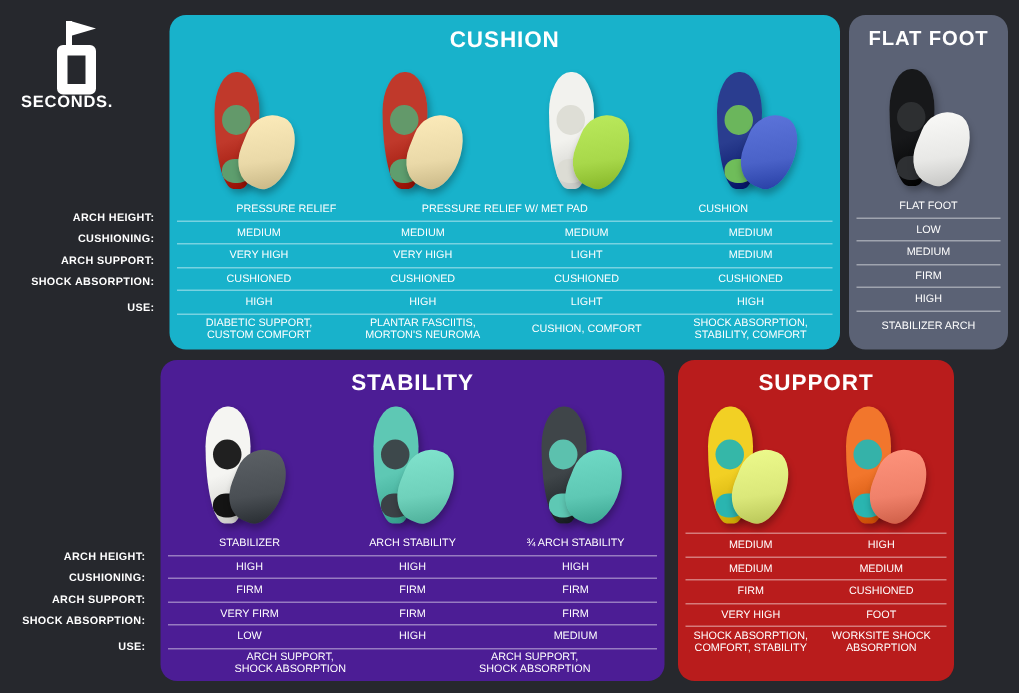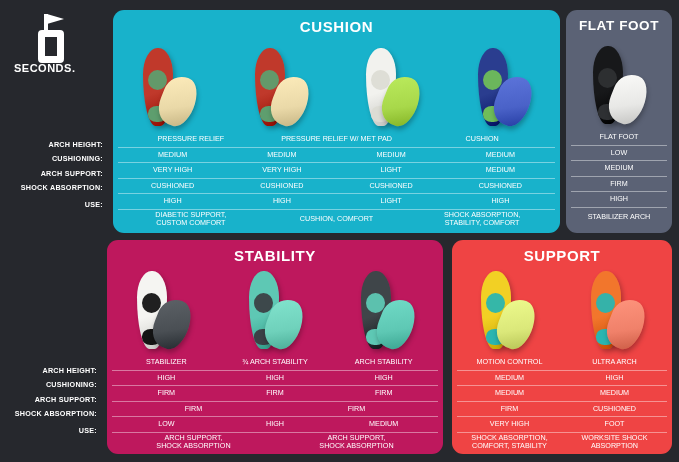--- a/index.html
+++ b/index.html
@@ -76,27 +76,27 @@
   #panel-cushion .spec .tcell { font-size: 7.2px; }
   #panel-cushion .spec .hdr .tcell { font-size: 7.2px; }
 
   
   #panel-flat { left: 566px; top: 10px; width: 106px; height: 223px; background: #5b6275; }
   #panel-flat .panel-title { font-size: 13.5px; margin-top: 8px; }
   #panel-flat .products { height: 95px; margin-top: 2px; }
   #panel-flat .spec .tcell { font-size: 7.2px; }
 
   
-  #panel-stability { left: 107px; top: 240px; width: 336px; height: 214px; background: #be185d; }
+  #panel-stability { left: 107px; top: 240px; width: 336px; height: 214px; background: #4c1d95; }
   #panel-stability .panel-title { font-size: 15px; margin-top: 7px; }
   #panel-stability .products { height: 89px; margin-top: 2px; }
   #panel-stability .spec .tcell { font-size: 7.2px; }
 
   
-  #panel-support { left: 452px; top: 240px; width: 220px; height: 214px; background: #ef4444; }
+  #panel-support { left: 452px; top: 240px; width: 184px; height: 214px; background: #b91c1c; }
   #panel-support .panel-title { font-size: 15px; margin-top: 7px; }
   #panel-support .products { height: 89px; margin-top: 2px; }
   #panel-support .spec .tcell { font-size: 7.2px; }
 
   
   .insole-pair { position: relative; width: 72px; height: 86px; }
   .insole {
     position: absolute; border-radius: 48% 48% 42% 42% / 34% 34% 66% 66%;
     box-shadow: 2px 3px 5px rgba(0,0,0,.28);
   }
@@ -214,20 +214,22 @@
         <div class="trow" style="height: 14.5px;">
           <div class="tcell" style="white-space: pre-line;">HIGH</div>
           <div class="tcell" style="white-space: pre-line;">HIGH</div>
           <div class="tcell" style="white-space: pre-line;">LIGHT</div>
           <div class="tcell" style="white-space: pre-line;">HIGH</div>
         </div>
         <div class="sep"></div>
         <div class="trow" style="height: 19px;">
           <div class="tcell" style="white-space: pre-line;">DIABETIC SUPPORT,
 CUSTOM COMFORT</div>
+          <div class="tcell" style="white-space: pre-line;">PLANTAR FASCIITIS,
+MORTON'S NEUROMA</div>
           <div class="tcell" style="white-space: pre-line;">CUSHION, COMFORT</div>
           <div class="tcell" style="white-space: pre-line;">SHOCK ABSORPTION,
 STABILITY, COMFORT</div>
         </div>
       </div>
   </div>
 
   <div class="panel" id="panel-flat">
     <div class="panel-title">FLAT FOOT</div>
     <div class="products">
@@ -295,37 +297,38 @@
               <div class="arch-pad" style="background: rgb(94, 200, 180); left: 5px; top: 22px; width: 19px; height: 20px;"></div>
               <div class="heel-pad" style="background: rgb(94, 200, 180); left: 5px; top: 58px; width: 19px; height: 16px;"></div>
             </div>
             <div class="insole ins-front" style="background: linear-gradient(150deg, rgb(114, 220, 200) 0%, rgb(94, 200, 180) 60%, rgb(53, 159, 139) 100%);"></div>
           </div>
         </div>
       </div>
     <div class="spec">
         <div class="trow hdr" style="height: 14.5px;">
           <div class="tcell">STABILIZER</div>
+          <div class="tcell">ARCH STABILITY</div>
           <div class="tcell">¾ ARCH STABILITY</div>
-          <div class="tcell">ARCH STABILITY</div>
-        </div>
-        <div class="sep"></div>
-        <div class="trow" style="height: 14.5px;">
-          <div class="tcell" style="white-space: pre-line;">HIGH</div>
-          <div class="tcell" style="white-space: pre-line;">HIGH</div>
-          <div class="tcell" style="white-space: pre-line;">HIGH</div>
-        </div>
-        <div class="sep"></div>
-        <div class="trow" style="height: 14.5px;">
-          <div class="tcell" style="white-space: pre-line;">FIRM</div>
-          <div class="tcell" style="white-space: pre-line;">FIRM</div>
-          <div class="tcell" style="white-space: pre-line;">FIRM</div>
-        </div>
-        <div class="sep"></div>
-        <div class="trow" style="height: 14.5px;">
+        </div>
+        <div class="sep"></div>
+        <div class="trow" style="height: 14.5px;">
+          <div class="tcell" style="white-space: pre-line;">HIGH</div>
+          <div class="tcell" style="white-space: pre-line;">HIGH</div>
+          <div class="tcell" style="white-space: pre-line;">HIGH</div>
+        </div>
+        <div class="sep"></div>
+        <div class="trow" style="height: 14.5px;">
+          <div class="tcell" style="white-space: pre-line;">FIRM</div>
+          <div class="tcell" style="white-space: pre-line;">FIRM</div>
+          <div class="tcell" style="white-space: pre-line;">FIRM</div>
+        </div>
+        <div class="sep"></div>
+        <div class="trow" style="height: 14.5px;">
+          <div class="tcell" style="white-space: pre-line;">VERY FIRM</div>
           <div class="tcell" style="white-space: pre-line;">FIRM</div>
           <div class="tcell" style="white-space: pre-line;">FIRM</div>
         </div>
         <div class="sep"></div>
         <div class="trow" style="height: 14.5px;">
           <div class="tcell" style="white-space: pre-line;">LOW</div>
           <div class="tcell" style="white-space: pre-line;">HIGH</div>
           <div class="tcell" style="white-space: pre-line;">MEDIUM</div>
         </div>
         <div class="sep"></div>
@@ -354,24 +357,20 @@
           <div class="insole-pair">
             <div class="insole ins-back" style="background: linear-gradient(160deg, rgb(242, 118, 44) 0%, rgb(242, 118, 44) 55%, rgb(196, 72, 0) 100%);">
               <div class="arch-pad" style="background: rgb(42, 181, 176); left: 5px; top: 22px; width: 19px; height: 20px;"></div>
               <div class="heel-pad" style="background: rgb(42, 181, 176); left: 5px; top: 58px; width: 19px; height: 16px;"></div>
             </div>
             <div class="insole ins-front" style="background: linear-gradient(150deg, rgb(255, 149, 126) 0%, rgb(240, 129, 106) 60%, rgb(199, 88, 65) 100%);"></div>
           </div>
         </div>
       </div>
     <div class="spec">
-        <div class="trow hdr" style="height: 14.5px;">
-          <div class="tcell">MOTION CONTROL</div>
-          <div class="tcell">ULTRA ARCH</div>
-        </div>
         <div class="sep"></div>
         <div class="trow" style="height: 14.5px;">
           <div class="tcell" style="white-space: pre-line;">MEDIUM</div>
           <div class="tcell" style="white-space: pre-line;">HIGH</div>
         </div>
         <div class="sep"></div>
         <div class="trow" style="height: 14.5px;">
           <div class="tcell" style="white-space: pre-line;">MEDIUM</div>
           <div class="tcell" style="white-space: pre-line;">MEDIUM</div>
         </div>

